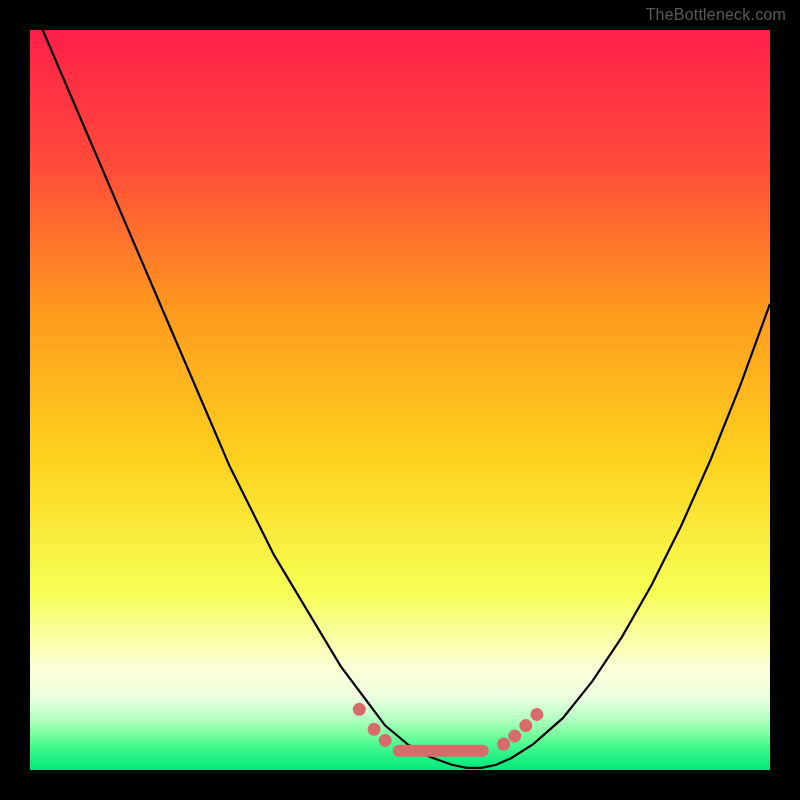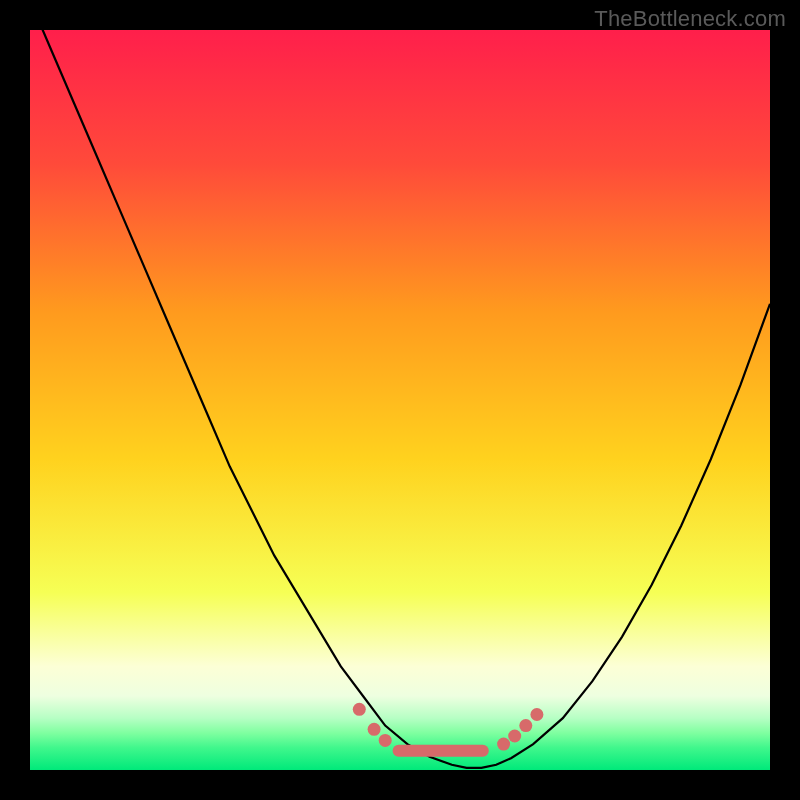--- a/index.html
+++ b/index.html
@@ -48,21 +48,21 @@
     fill: #d76a6a;
   }
   .bar {
     fill: #d76a6a;
   }
   .attribution {
     position: absolute;
     top: 6px;
     right: 14px;
     color: #5a5a5a;
-    font-size: 22px;
+    font-size: 16px;
     font-weight: 500;
     letter-spacing: 0.2px;
   }
 </style>
 </head>
 <body>
 
 <div class="frame">
 
   <div class="plot-area">

